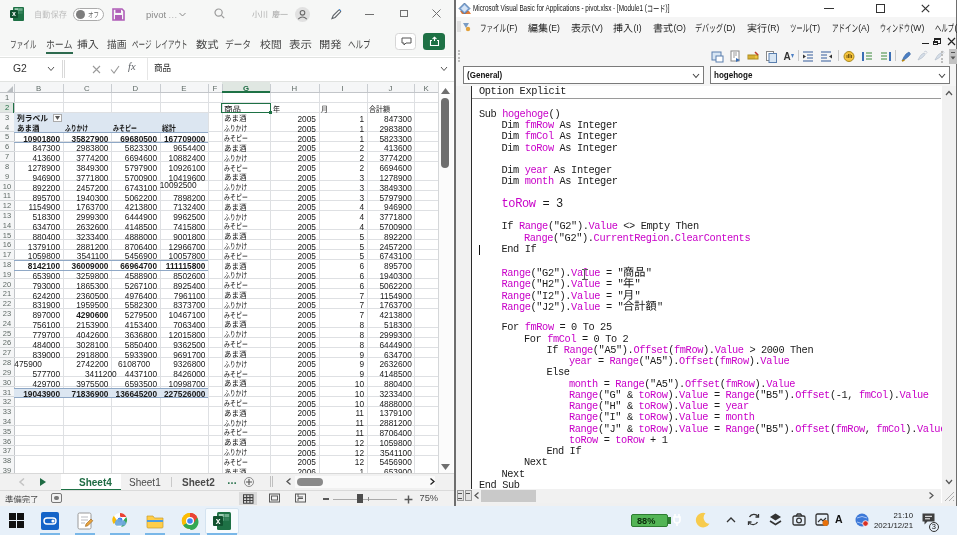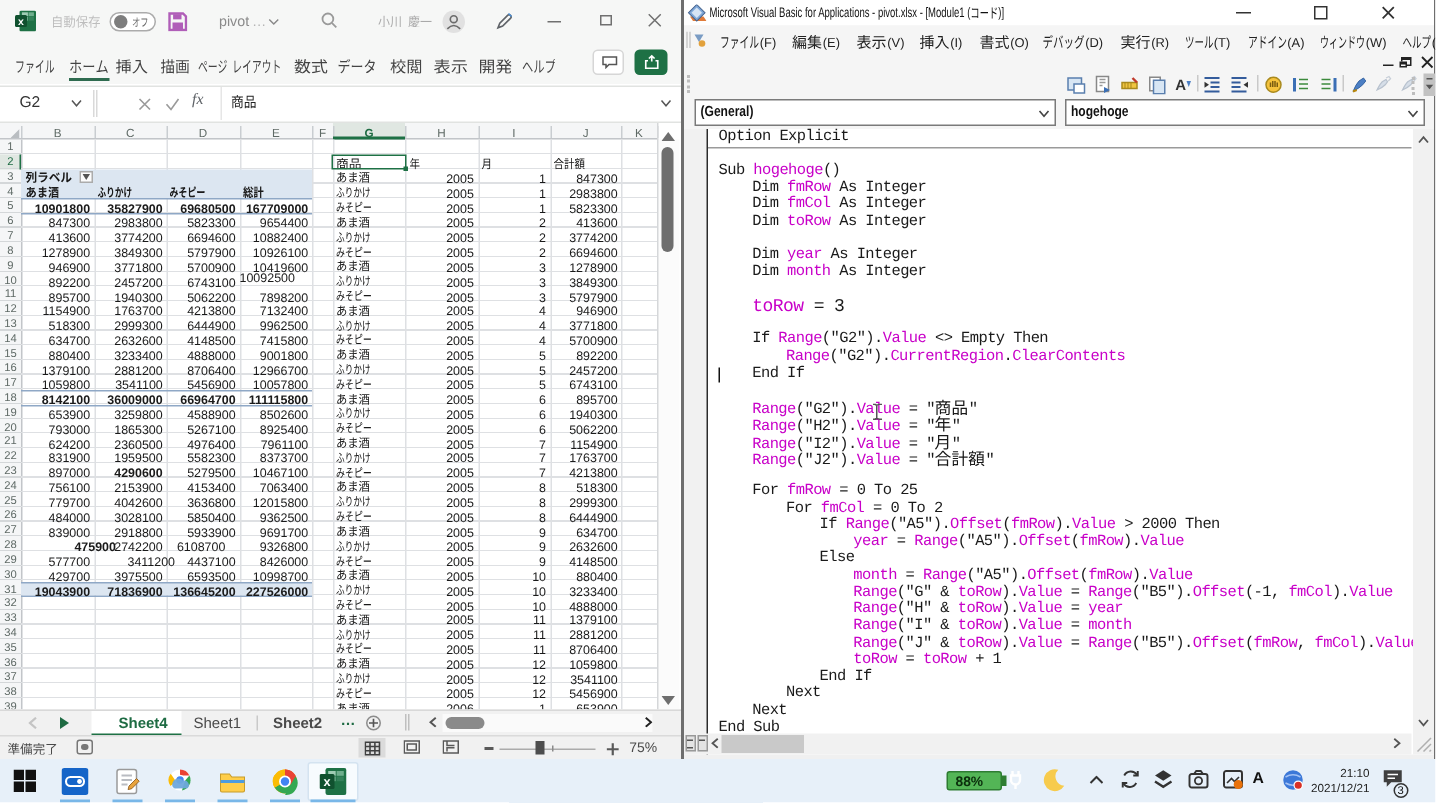--- a/index.html
+++ b/index.html
@@ -403,21 +403,21 @@
 <div style="position:absolute;left:111.1px;top:329.8px;width:46px;font-size:8.3px;color:#1a1a1a;font-weight:normal;text-align:right;white-space:nowrap;">3636800</div>
 <div style="position:absolute;left:159.7px;top:329.8px;width:45.8px;font-size:8.3px;color:#1a1a1a;font-weight:normal;text-align:right;white-space:nowrap;">12015800</div>
 <div style="position:absolute;left:14.3px;top:339.6px;width:45.8px;font-size:8.3px;color:#1a1a1a;font-weight:normal;text-align:right;white-space:nowrap;">484000</div>
 <div style="position:absolute;left:62.7px;top:339.6px;width:45.8px;font-size:8.3px;color:#1a1a1a;font-weight:normal;text-align:right;white-space:nowrap;">3028100</div>
 <div style="position:absolute;left:111.1px;top:339.6px;width:46px;font-size:8.3px;color:#1a1a1a;font-weight:normal;text-align:right;white-space:nowrap;">5850400</div>
 <div style="position:absolute;left:159.7px;top:339.6px;width:45.8px;font-size:8.3px;color:#1a1a1a;font-weight:normal;text-align:right;white-space:nowrap;">9362500</div>
 <div style="position:absolute;left:14.3px;top:349.5px;width:45.8px;font-size:8.3px;color:#1a1a1a;font-weight:normal;text-align:right;white-space:nowrap;">839000</div>
 <div style="position:absolute;left:62.7px;top:349.5px;width:45.8px;font-size:8.3px;color:#1a1a1a;font-weight:normal;text-align:right;white-space:nowrap;">2918800</div>
 <div style="position:absolute;left:111.1px;top:349.5px;width:46px;font-size:8.3px;color:#1a1a1a;font-weight:normal;text-align:right;white-space:nowrap;">5933900</div>
 <div style="position:absolute;left:159.7px;top:349.5px;width:45.8px;font-size:8.3px;color:#1a1a1a;font-weight:normal;text-align:right;white-space:nowrap;">9691700</div>
-<div style="position:absolute;left:14.3px;top:359.3px;width:63px;font-size:8.3px;color:#1a1a1a;font-weight:bold;text-align:right;white-space:nowrap;">475900</div>
+<div style="position:absolute;left:14.3px;top:359.3px;width:63px;font-size:8.3px;color:#1a1a1a;font-weight:normal;text-align:left;white-space:nowrap;">475900</div>
 <div style="position:absolute;left:62.7px;top:359.3px;width:45.8px;font-size:8.3px;color:#1a1a1a;font-weight:normal;text-align:right;white-space:nowrap;">2742200</div>
 <div style="position:absolute;left:111.1px;top:359.3px;width:46px;font-size:8.3px;color:#1a1a1a;font-weight:normal;text-align:center;white-space:nowrap;">6108700</div>
 <div style="position:absolute;left:159.7px;top:359.3px;width:45.8px;font-size:8.3px;color:#1a1a1a;font-weight:normal;text-align:right;white-space:nowrap;">9326800</div>
 <div style="position:absolute;left:14.3px;top:369.1px;width:45.8px;font-size:8.3px;color:#1a1a1a;font-weight:normal;text-align:right;white-space:nowrap;">577700</div>
 <div style="position:absolute;left:62.7px;top:369.1px;width:54px;font-size:8.3px;color:#1a1a1a;font-weight:normal;text-align:right;white-space:nowrap;">3411200</div>
 <div style="position:absolute;left:111.1px;top:369.1px;width:46px;font-size:8.3px;color:#1a1a1a;font-weight:normal;text-align:right;white-space:nowrap;">4437100</div>
 <div style="position:absolute;left:159.7px;top:369.1px;width:45.8px;font-size:8.3px;color:#1a1a1a;font-weight:normal;text-align:right;white-space:nowrap;">8426000</div>
 <div style="position:absolute;left:14.3px;top:378.9px;width:45.8px;font-size:8.3px;color:#1a1a1a;font-weight:normal;text-align:right;white-space:nowrap;">429700</div>
 <div style="position:absolute;left:62.7px;top:378.9px;width:45.8px;font-size:8.3px;color:#1a1a1a;font-weight:normal;text-align:right;white-space:nowrap;">3975500</div>
 <div style="position:absolute;left:111.1px;top:378.9px;width:46px;font-size:8.3px;color:#1a1a1a;font-weight:normal;text-align:right;white-space:nowrap;">6593500</div>

